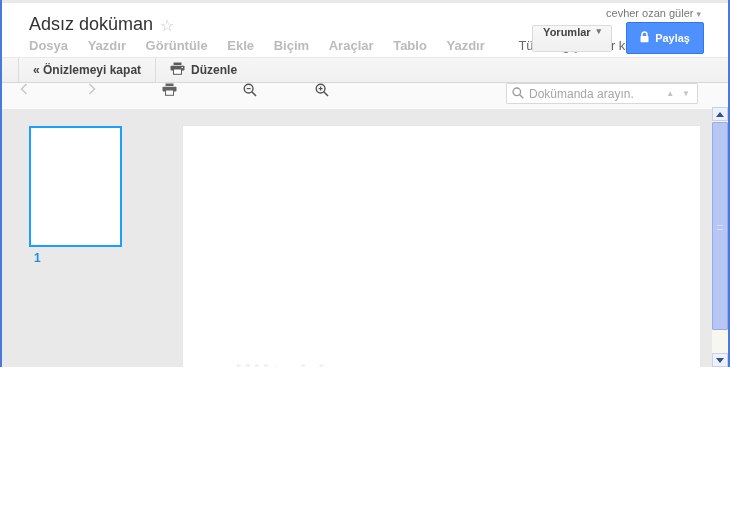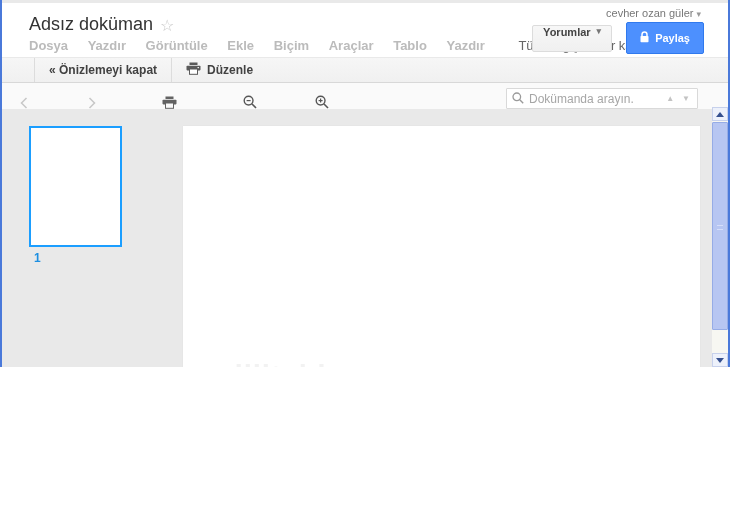--- a/index.html
+++ b/index.html
@@ -26,27 +26,27 @@
     background:linear-gradient(#f7f7f7,#f0f0f0); border:1px solid #dcdcdc; border-radius:2px;
     display:flex; align-items:flex-start; cursor:pointer; }
   .btn-comments .caret { font-size:9px; color:#777; margin-left:6px; }
   .btn-share { height:27px; padding:15px 13px; margin-left:14px; font-size:11px; font-weight:bold; color:#fff;
     background:#4d90fe; border:1px solid #3079ed; border-radius:2px;
     display:flex; align-items:center; gap:6px; cursor:pointer; }
 
   
   .preview-bar { position:absolute; top:57px; left:2px; right:2px; height:26px;
     background:linear-gradient(#f6f6f6,#f0f0f0); border-top:1px solid #e9e9e9; border-bottom:1px solid #d8d8d8;
-    display:flex; align-items:stretch; padding-left:32px; }
+    display:flex; align-items:stretch; padding-left:16px; }
   .pv-sep { width:1px; background:#dcdcdc; }
   .pv-item { display:flex; align-items:center; gap:6px; padding:0 14px; font-size:12px; font-weight:bold; color:#424242; cursor:pointer; }
 
   
   .nav-bar { position:absolute; top:83px; left:2px; right:2px; height:26px; background:#fafafa;
-    display:flex; align-items:flex-end;gap:44px; }
+    display:flex; align-items:flex-start;gap:44px; }
   .nav-ico { display:flex; align-items:center; justify-content:center; cursor:pointer; }
   .chev { margin-left:18px; }
   .chev + .chev { margin-left:16px; }
   .nav-print { margin-left:22px; }
   .zoomout { margin-left:22px; } .zoomin { margin-left:14px; }
   .search-wrap { margin-left:auto; margin-right:30px; width:192px; height:21px; background:#fff;
     border:1px solid #d9d9d9; border-radius:1px; display:flex; align-items:center; padding:0 5px; }
   .search-wrap input { flex:1; border:0; outline:0; font-size:12px; color:#555; background:transparent; margin-left:5px; min-width:0; font-family:"Liberation Sans",sans-serif; }
   .search-wrap input::placeholder { color:#a6a6a6; }
   .spinner { display:flex; gap:8px; margin-right:2px; }

